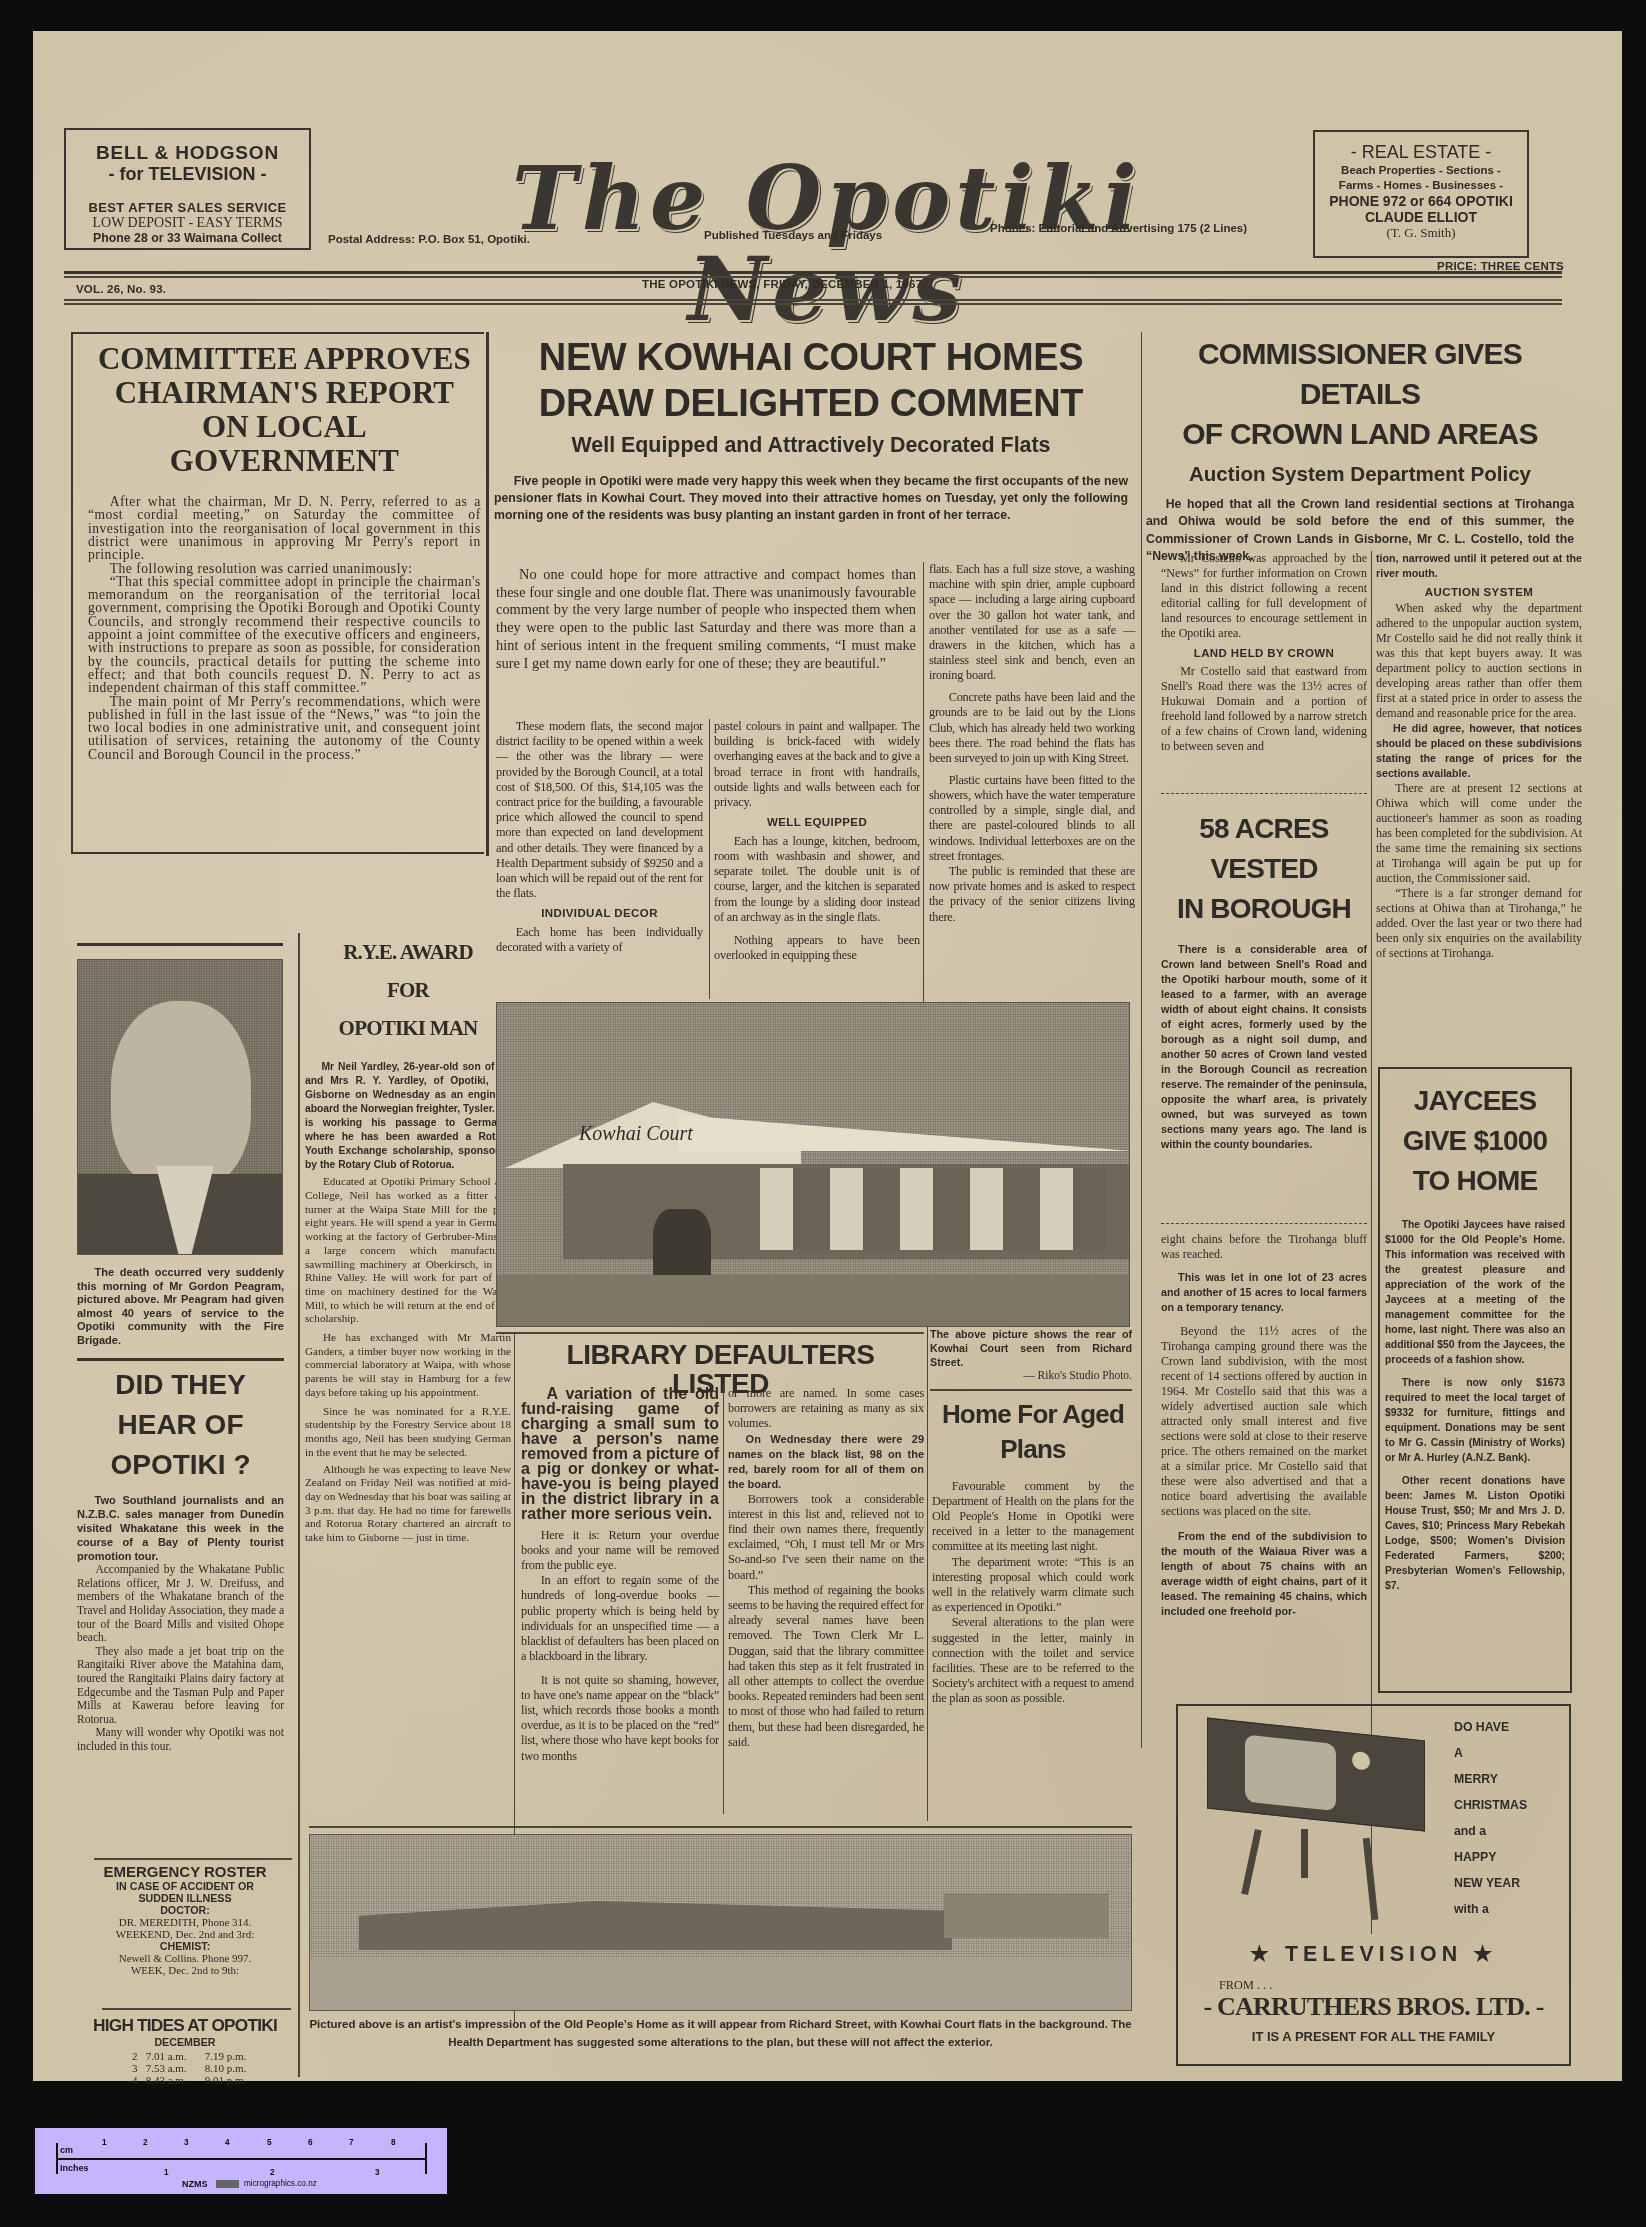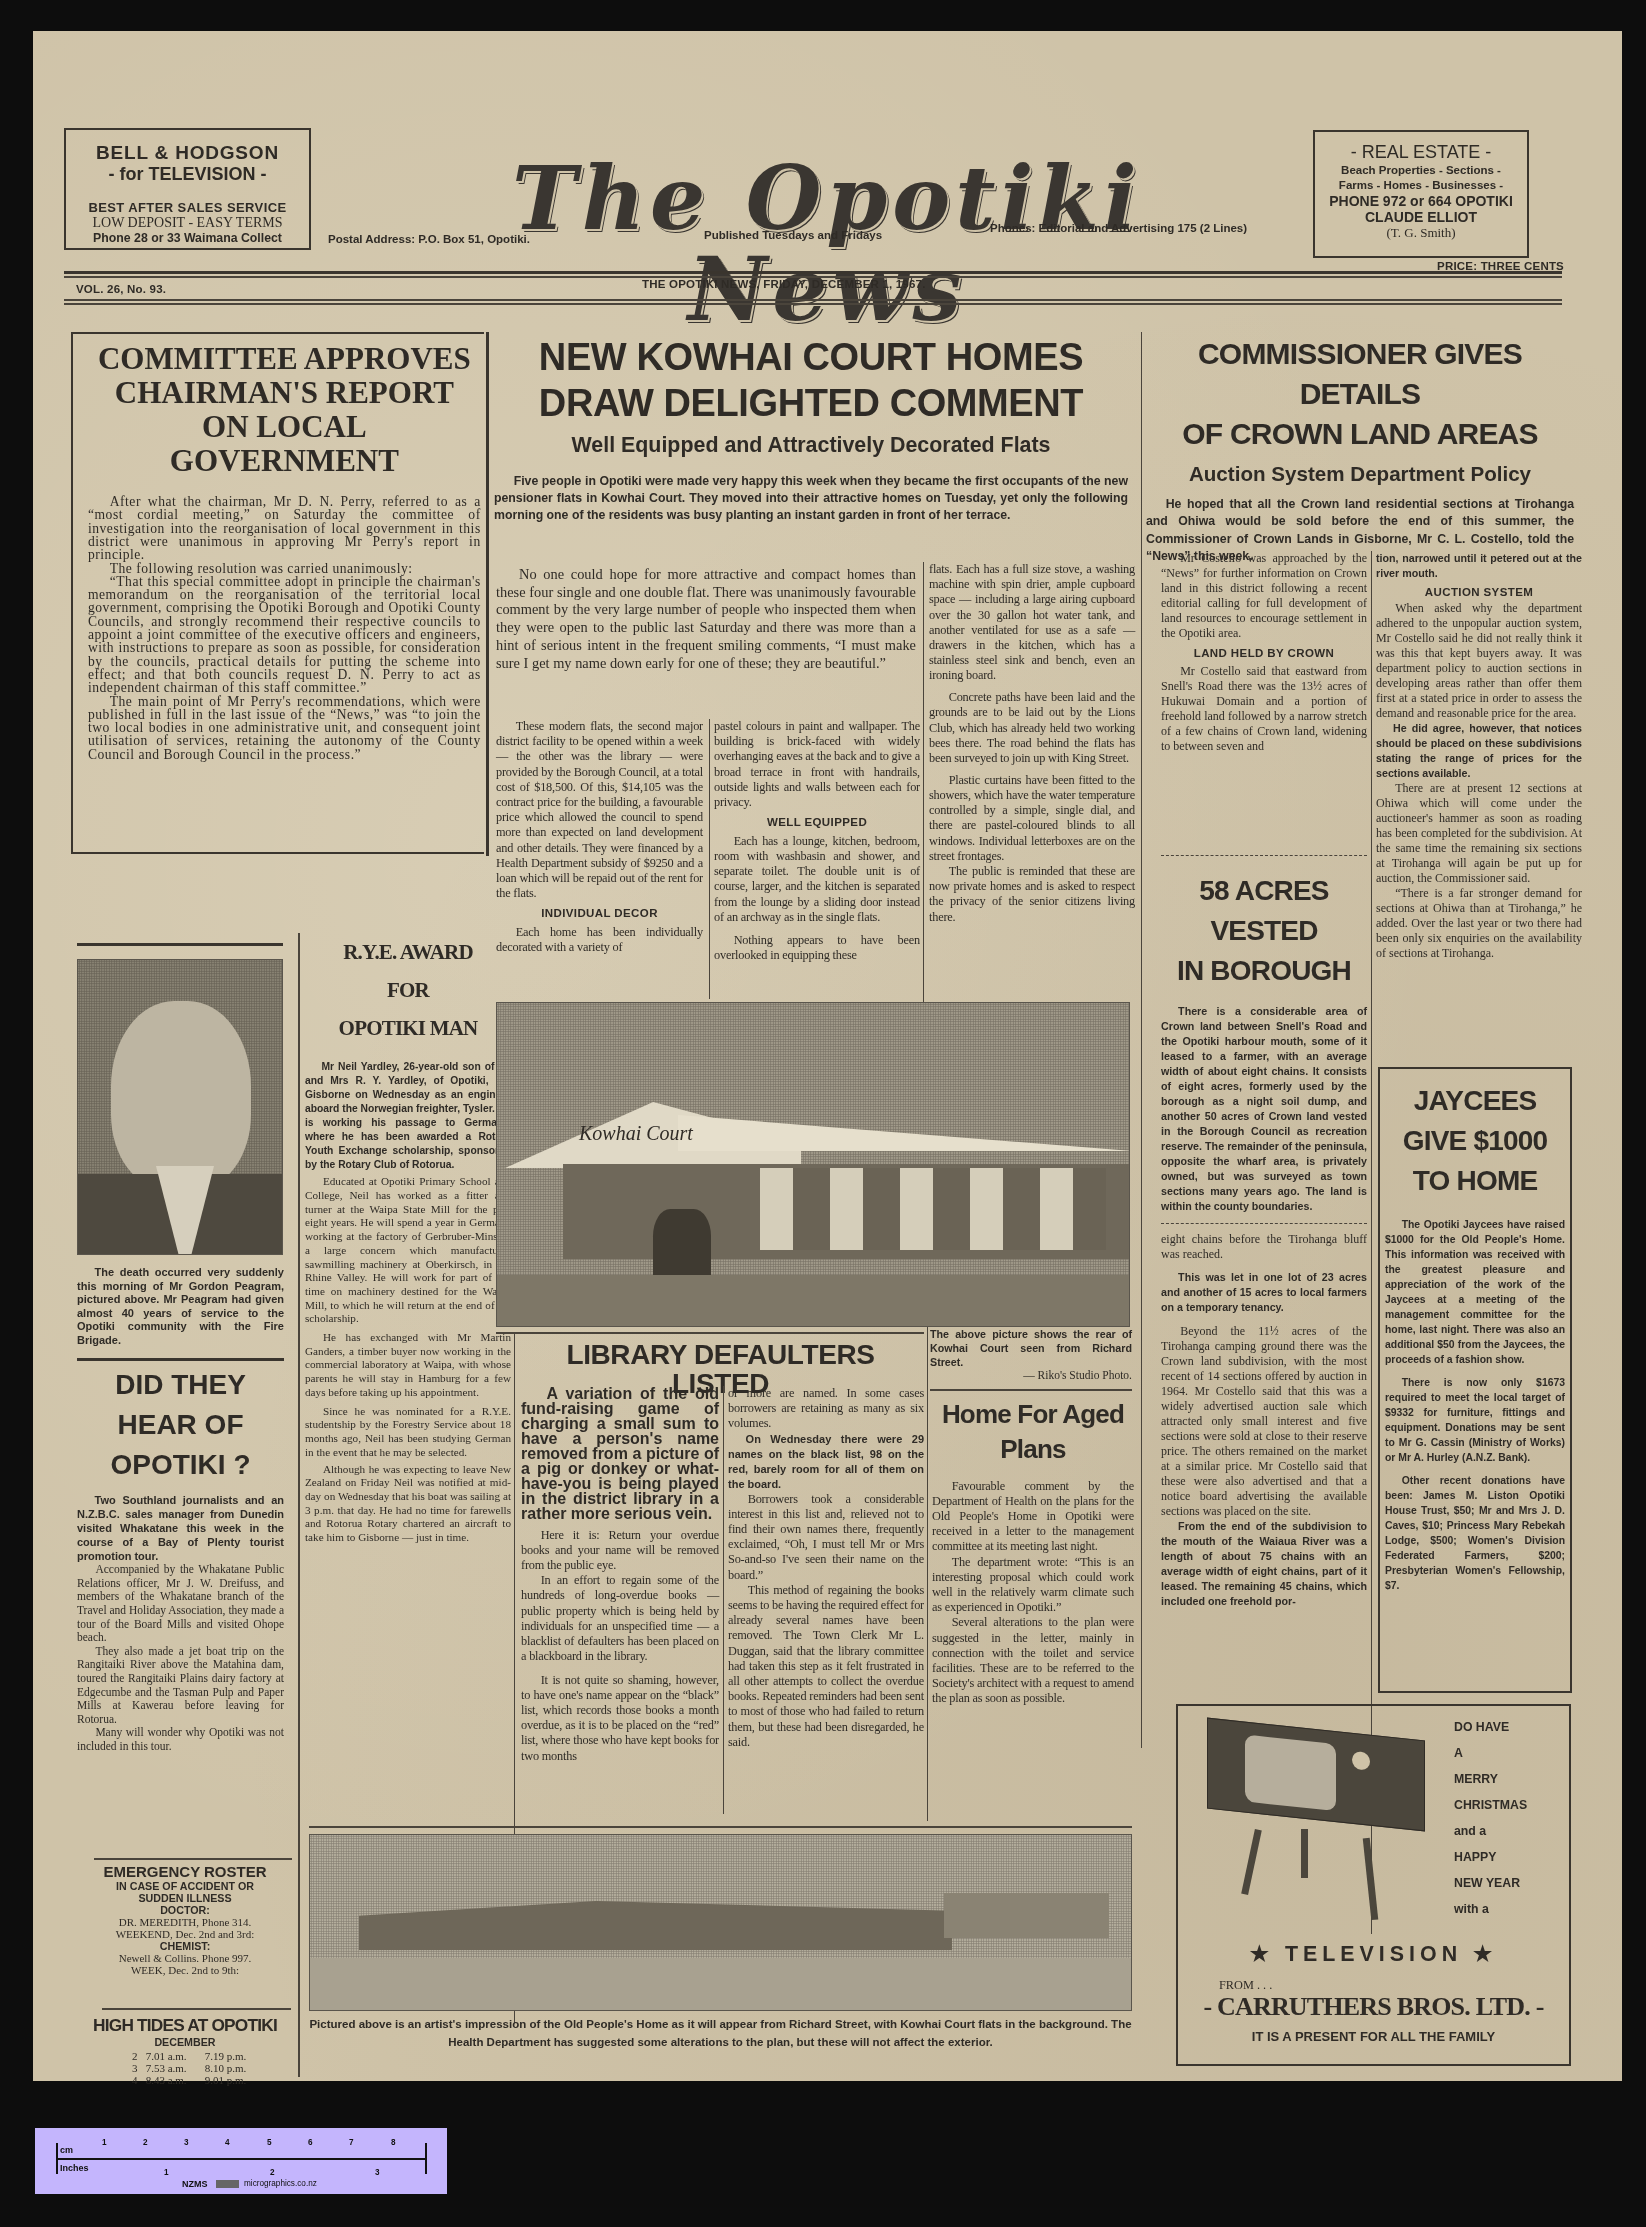--- a/index.html
+++ b/index.html
@@ -318,41 +318,41 @@
       </div>
     <div class="body-sans-b" style="font-size:10.7px; line-height:15px;">
         <p>He did agree, however, that notices should be placed on these subdivisions stating the range of prices for the sections available.</p>
       </div>
     <div class="serif justify" style="font-size:12px; line-height:15px;">
       <p>There are at present 12 sections at Ohiwa which will come under the auctioneer's hammer as soon as roading has been completed for the subdivision. At the same time the remaining six sections at Tirohanga will again be put up for auction, the Commissioner said.</p>
       <p>“There is a far stronger demand for sections at Ohiwa than at Tirohanga,” he added. Over the last year or two there had been only six enquiries on the availability of sections at Tirohanga.</p>
     </div>
   </div>
 
-  <div class="abs" style="left:1128px; top:824px; width:206px; border-top:1.6px dashed #4a443b; padding-top:15px;">
+  <div class="abs" style="left:1128px; top:762px; width:206px; border-top:1.6px dashed #4a443b; padding-top:15px;">
     <div class="hl-sans cond" style="font-size:28px; line-height:40px; margin-bottom:13px;">
       <div>58 ACRES</div>
       <div>VESTED</div>
       <div>IN BOROUGH</div>
     </div>
     <div class="body-sans-b" style="font-size:10.7px; line-height:15px;">
         <p>There is a considerable area of Crown land between Snell's Road and the Opotiki harbour mouth, some of it leased to a farmer, with an average width of about eight chains. It consists of eight acres, formerly used by the borough as a night soil dump, and another 50 acres of Crown land vested in the Borough Council as recreation reserve. The remainder of the peninsula, opposite the wharf area, is privately owned, but was surveyed as town sections many years ago. The land is within the county boundaries.</p>
       </div>
   </div>
   <div class="abs" style="left:1128px; top:1192px; width:206px; border-top:1.6px dashed #4a443b; padding-top:8.2px;">
     <div class="serif justify" style="font-size:12px; line-height:15px;">
         <p class="noindent">eight chains before the Tirohanga bluff was reached.</p>
       </div>
     <div class="body-sans-b" style="font-size:10.7px; line-height:15px; margin-top:8.2px;">
         <p>This was let in one lot of 23 acres and another of 15 acres to local farmers on a temporary tenancy.</p>
       </div>
     <div class="serif justify" style="font-size:12px; line-height:15px; margin-top:8.2px;">
         <p>Beyond the 11½ acres of the Tirohanga camping ground there was the Crown land subdivision, with the most recent of 14 sections offered by auction in 1964. Mr Costello said that this was a widely advertised auction sale which attracted only small interest and five sections were sold at close to their reserve price. The others remained on the market at a similar price. Mr Costello said that these were also advertised and that a notice board advertising the available sections was placed on the site.</p>
       </div>
-    <div class="body-sans-b" style="font-size:10.7px; line-height:15px; ">
+    <div class="body-sans-b" style="font-size:10.7px; line-height:15px; margin-top:10px;">
         <p>From the end of the subdivision to the mouth of the Waiaua River was a length of about 75 chains with an average width of eight chains, part of it leased. The remaining 45 chains, which included one freehold por-</p>
       </div>
   </div>
 
   <div class="abs" style="left:1345px; top:1036px; width:194px; height:626px; border-left:2.5px solid #3a352e; border-right:2.5px solid #3a352e; border-top:2.5px solid #3a352e; border-bottom:2.5px solid #3a352e; padding:11.5px 5px;">
     <div class="hl-sans cond" style="font-size:28px; line-height:40px; margin-bottom:16.5px;">
       <div>JAYCEES</div>
       <div>GIVE $1000</div>
       <div>TO HOME</div>
     </div>

